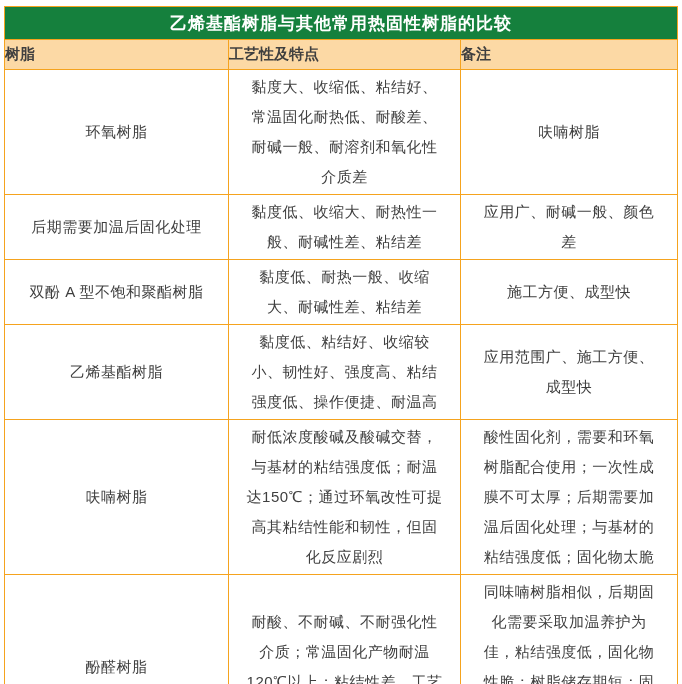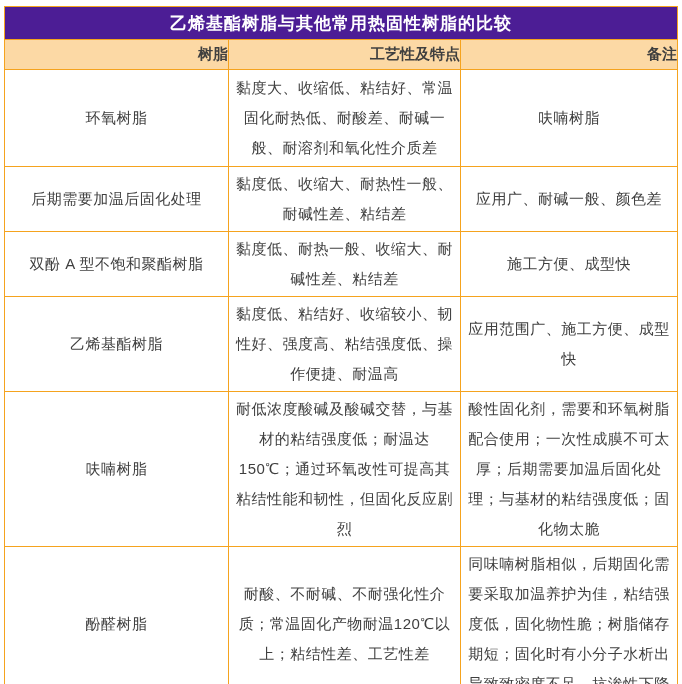--- a/index.html
+++ b/index.html
@@ -23,45 +23,45 @@
     table-layout: fixed;
     width: 673px;
   }
   table.resin-table th,
   table.resin-table td {
     border: 1px solid #f5a31e;
     box-sizing: border-box;
     overflow: hidden;
   }
   .title-cell {
-    background: #4c1d95;
+    background: #15803d;
     color: #ffffff;
     font-size: 17px;
     font-weight: bold;
     text-align: center;
     height: 33px;
     letter-spacing: 1px;
     padding: 0;
   }
   .header-row th {
     background: #fcd9a5;
     color: #3f3f3f;
     font-size: 15px;
     font-weight: bold;
-    text-align: right;
+    text-align: left;
     height: 30px;
     padding: 0;
   }
   td.cell {
     color: #3f3f3f;
     font-size: 15px;
     line-height: 30px;
     text-align: center;
     vertical-align: middle;
-    padding: 2px 4px;
+    padding: 2px 17px;
     letter-spacing: 0.5px;
   }
   tr.r1 { height: 97px; }
   tr.r2 { height: 63px; }
   tr.r3 { height: 63px; }
   tr.r4 { height: 92px; }
   tr.r5 { height: 154px; }
   tr.r6 { height: 140px; }
 </style>
 </head>

